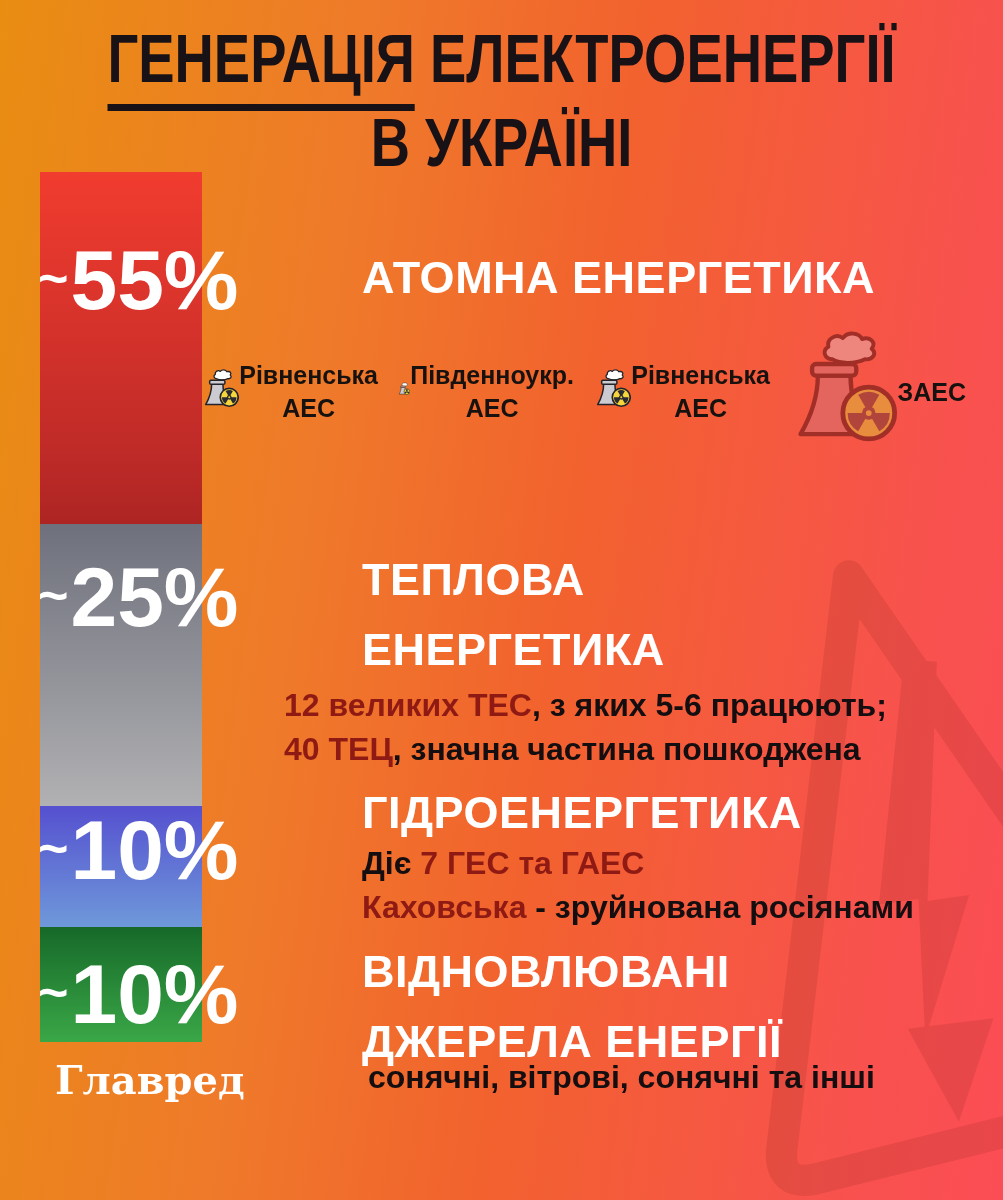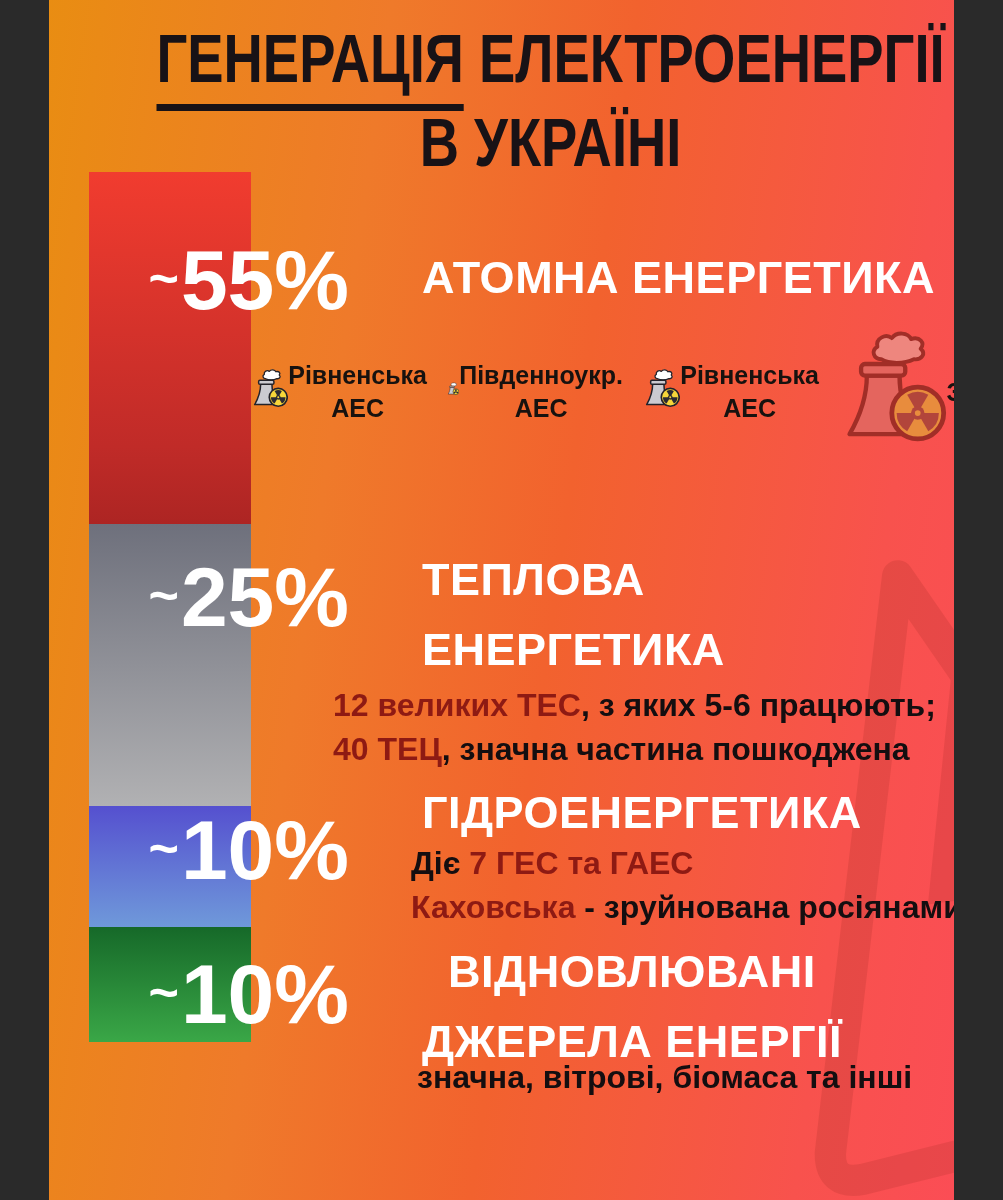--- a/index.html
+++ b/index.html
@@ -1,42 +1,42 @@
 <!DOCTYPE html>
 <html><head>
 <meta charset="utf-8">
 <style>
   html,body{margin:0;padding:0;background:#2a2a2a;}
   #canvas{
-    position:relative;width:905px;height:1200px;margin:0 auto;overflow:hidden;
+    position:relative;width:1003px;height:1200px;margin:0 auto;overflow:hidden;
     background:linear-gradient(98deg,#e98d12 0%,#ef7a2a 32%,#f2622e 55%,#f8524d 85%,#fb4d55 100%);
     font-family:"Liberation Sans",sans-serif;
   }
   
   .watermark{position:absolute;left:690px;top:492px;width:460px;height:740px;opacity:.16;transform:rotate(-14deg);}
   .watermark svg{width:100%;height:100%;}
   
   .title{position:absolute;left:0;top:24px;width:1003px;text-align:center;color:#181216;font-weight:900;}
   .title .tline{display:block;white-space:nowrap;font-size:68px;letter-spacing:0px;transform:scale(.8,1);transform-origin:50% 50%;line-height:1.0;}
   .title .tline2{margin-top:16px;}
   .title .u{border-bottom:7px solid #181216;padding-bottom:8px;}
   
   .bar{position:absolute;left:40px;top:172px;width:162px;height:870px;}
   .seg{width:100%;}
   .seg-nuclear{height:352px;background:linear-gradient(#f13c2f,#c02b28 78%,#ad2523);}
   .seg-thermal{height:282px;background:linear-gradient(#6e707c,#b1b1b3);}
   .seg-hydro{height:121px;background:linear-gradient(#5550cf,#6f99da);}
   .seg-renew{height:115px;background:linear-gradient(#166929,#3aa747);}
   
-  .pct{position:absolute;left:28px;width:272px;text-align:right;color:#fff;font-weight:900;font-size:84px;line-height:1;white-space:nowrap;}
+  .pct{position:absolute;left:38px;width:272px;text-align:left;color:#fff;font-weight:900;font-size:84px;line-height:1;white-space:nowrap;}
   .pct .tilde{display:inline-block;font-size:.62em;transform:translateY(-13px);margin-right:2px;}
   #pct-atomic{top:238px;} #pct-thermal{top:555px;} #pct-hydro{top:808px;} #pct-renew{top:952px;}
   
-  .heading{position:absolute;left:362px;color:#fff;font-weight:800;font-size:45px;line-height:70px;white-space:nowrap;letter-spacing:.5px;margin-left:11px;}
-  #heading-atomic{top:243px;} #heading-thermal{top:545px;} #heading-hydro{top:778px;} #heading-renew{top:937px;text-align:center;}
+  .heading{position:absolute;left:362px;color:#fff;font-weight:800;font-size:45px;line-height:70px;white-space:nowrap;letter-spacing:.5px;}
+  #heading-atomic{top:243px;} #heading-thermal{top:545px;} #heading-hydro{top:778px;} #heading-renew{top:937px;}
   
   .details{position:absolute;color:#140e10;font-weight:800;font-size:32px;line-height:1.36;white-space:nowrap;}
   .details .hl{color:#8e1a13;}
   #details-thermal{left:284px;top:684px;}
   #details-hydro{left:362px;top:842px;}
   #details-renew{left:368px;top:1056px;}
   
   .plants{position:absolute;left:188px;top:330px;width:778px;display:flex;justify-content:space-between;}
   .plant{width:190px;display:flex;flex-direction:row;align-items:center;
     --outline:#23232b;--tower:#cbcbd1;--smoke:#ffffff;--rad-bg:#f6d63a;--rad-mark:#2b2b33;}
@@ -168,16 +168,17 @@
 
   <div class="details" id="details-thermal">
     <div><span class="hl">12 великих ТЕС</span><span>, з яких 5-6 працюють;</span></div>
     <div><span class="hl">40 ТЕЦ</span><span>, значна частина пошкоджена</span></div>
   </div>
   <div class="details" id="details-hydro">
     <div><span>Діє </span><span class="hl">7 ГЕС та ГАЕС</span></div>
     <div><span class="hl">Каховська</span><span> - зруйнована росіянами</span></div>
   </div>
   <div class="details" id="details-renew">
-    <div><span>значна, вітрові, біомаса та інші</span></div>
+    <div><span>сонячні, вітрові, сонячні та інші</span></div>
   </div>
 
+  <div class="source">Главред</div>
 </div>
 
 </body></html>

